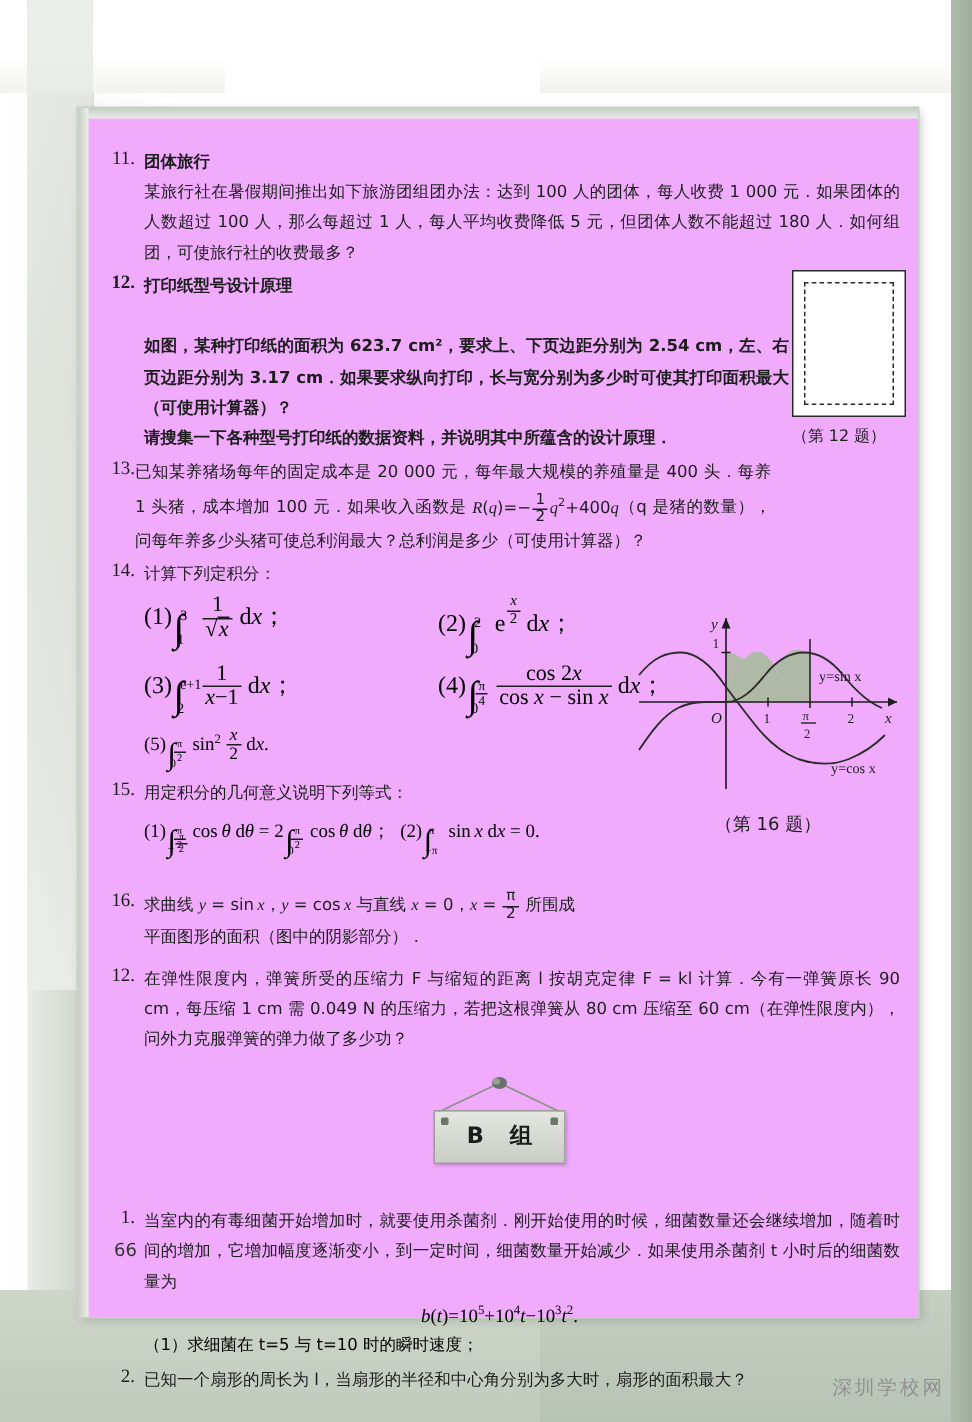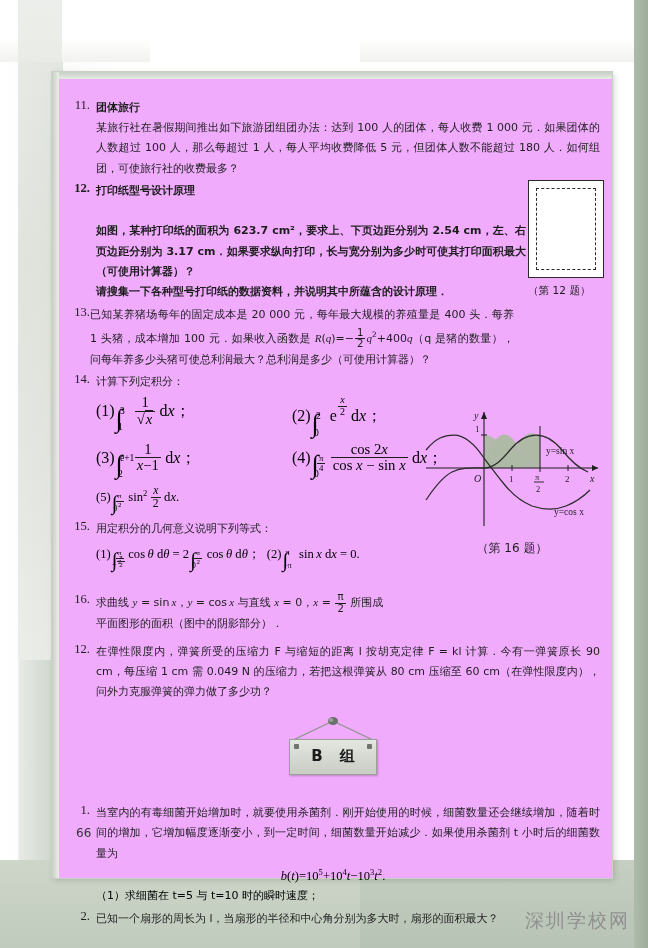--- a/index.html
+++ b/index.html
@@ -85,21 +85,21 @@
      box-shadow:1px 1px 2px rgba(0,0,0,.22);text-align:center;}
   .plaque span{font-family:"DejaVu Sans",sans-serif;font-size:15px;font-weight:bold;
      letter-spacing:6px;color:#1b1b1b;padding-left:6px;}
   .plaque .bolt{position:absolute;width:5px;height:5px;background:#6f756d;
      border-radius:1px;top:4px;}
   .plaque .bolt.l{left:4px;} .plaque .bolt.r{right:4px;}
 
   
   .pageno{position:absolute;left:24px;bottom:38px;font-size:12px;color:#333;
      font-family:"DejaVu Sans",sans-serif;}
-  .watermark{position:absolute;right:18px;bottom:14px;font-size:19px;
+  .watermark{position:absolute;right:18px;bottom:14px;font-size:13px;
      font-family:"DejaVu Sans",sans-serif;color:#8e8e8e;letter-spacing:2px;opacity:.95;}
   .centerform{text-align:center;font-size:12.6px;margin:3px 0 2px;}
 </style>
 </head>
 <body>
 
 <div class="scan-bg"></div>
 <div class="top-edge"></div>
 <div class="top-edge2"></div>
 <div class="left-band"></div>

